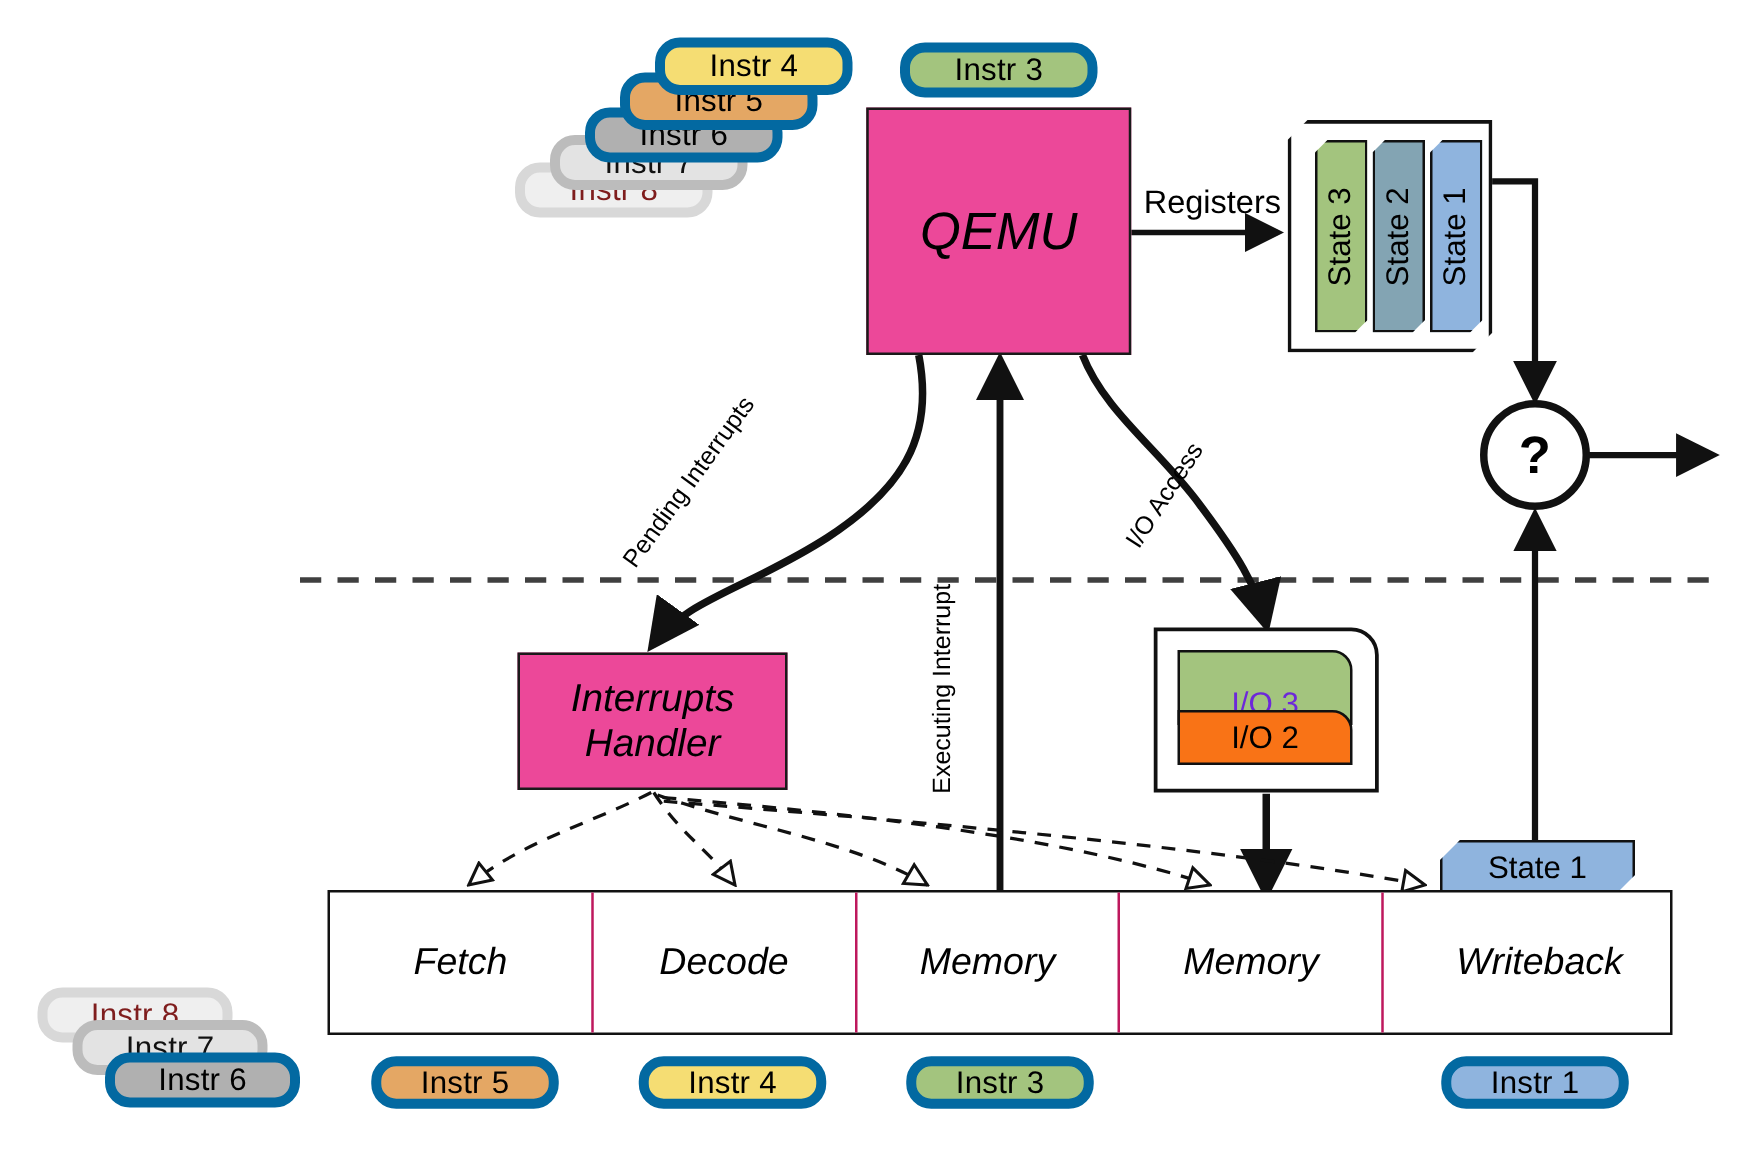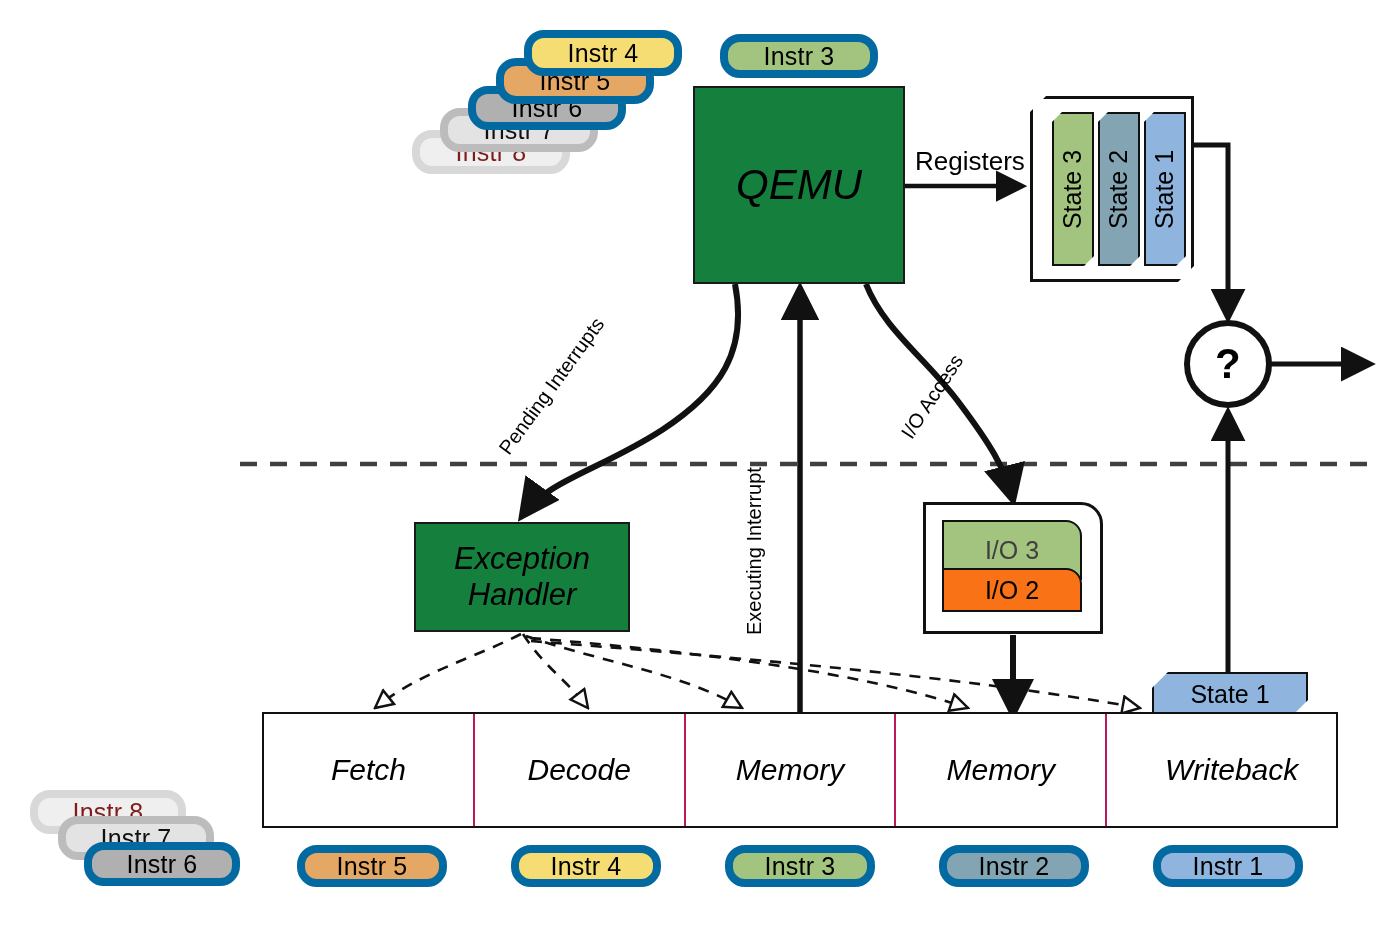--- a/index.html
+++ b/index.html
@@ -12,21 +12,21 @@
   .chip{
     border:8px solid #0369a1;border-radius:20px;
     display:flex;align-items:center;justify-content:center;
     font-size:25px;color:#000;letter-spacing:.2px;
   }
   .chip.faded{border-color:#d8d8d8;color:#7f1d1d;background:#efefef;}
   .chip.faded2{border-color:#bcbcbc;color:#111;background:#e3e3e3;}
 
   
   .block{
-    border:2px solid #1a1a1a;background:#15803d;
+    border:2px solid #1a1a1a;background:#ec4899;
     display:flex;align-items:center;justify-content:center;
     font-style:italic;color:#000;text-align:center;line-height:1.15;
   }
 
   
   #pipeline{border:2px solid #111;background:#fff;display:flex;}
   #pipeline .cell{
     flex:1 1 0;border-right:2px solid #be185d;
     display:flex;align-items:center;justify-content:center;
     font-style:italic;font-size:30px;color:#000;
@@ -174,29 +174,29 @@
   <div class="elabel" style="left:766px;top:612px;transform:rotate(-90deg);transform-origin:0 100%;font-size:20px;">
     <span>Executing Interrupt</span>
   </div>
 
   <div class="elabel" style="left:916px;top:420px;transform:rotate(-57deg);transform-origin:0 100%;font-size:20px;">
     <span>I/O Access</span>
   </div>
 
   <div class="node block" style="left:414px;top:522px;width:216px;height:110px;
               font-size:31px;flex-direction:column;">
-    <span>Exception</span>
+    <span>Interrupts</span>
     <span>Handler</span>
   </div>
 
   <div class="node" style="left:923px;top:502px;width:180px;height:132px;background:#fff;
               border:3px solid #111;border-top-right-radius:22px;"></div>
   <div class="node" style="left:942px;top:520px;width:140px;height:60px;background:#a3c47e;
               border:2.5px solid #111;border-top-right-radius:16px;
-              display:flex;align-items:center;justify-content:center;font-size:25px;color:#404040;">
+              display:flex;align-items:flex-end;justify-content:center;font-size:25px;color:#6d28d9;">
     <span>I/O 3</span>
   </div>
   <div class="node" style="left:942px;top:568px;width:140px;height:44px;background:#f97316;
               border:2.5px solid #111;border-top-right-radius:16px;
               display:flex;align-items:center;justify-content:center;font-size:25px;color:#000;">
     <span>I/O 2</span>
   </div>
 
   <div class="node" style="left:1152px;top:672px;width:156px;height:44px;background:#8fb4de;
               border:2.5px solid #111;
@@ -225,23 +225,20 @@
 
   <div class="node chip" style="left:297px;top:845px;width:150px;height:42px;background:#e4a764;">
     <span>Instr 5</span>
   </div>
   <div class="node chip" style="left:511px;top:845px;width:150px;height:42px;background:#f5dd73;">
     <span>Instr 4</span>
   </div>
   <div class="node chip" style="left:725px;top:845px;width:150px;height:42px;background:#a3c47e;">
     <span>Instr 3</span>
   </div>
-  <div class="node chip" style="left:939px;top:845px;width:150px;height:42px;background:#83a4b3;">
-    <span>Instr 2</span>
-  </div>
   <div class="node chip" style="left:1153px;top:845px;width:150px;height:42px;background:#8fb4de;justify-content:center;">
     <span>Instr 1</span>
   </div>
 
   <div class="node chip faded" style="left:30px;top:790px;width:156px;height:44px;background:#efefef;">
     <span>Instr 8</span>
   </div>
   <div class="node chip faded2" style="left:58px;top:816px;width:156px;height:44px;background:#e3e3e3;">
     <span>Instr 7</span>
   </div>

